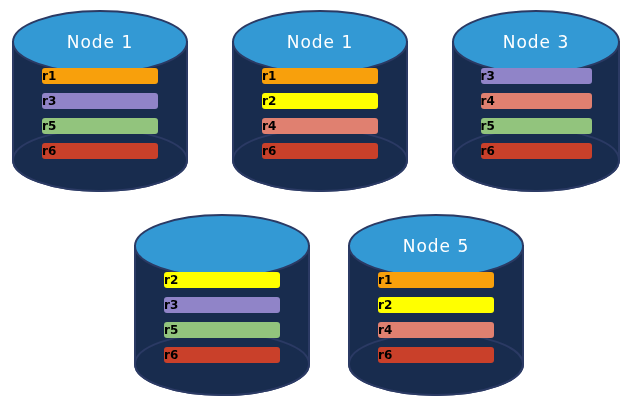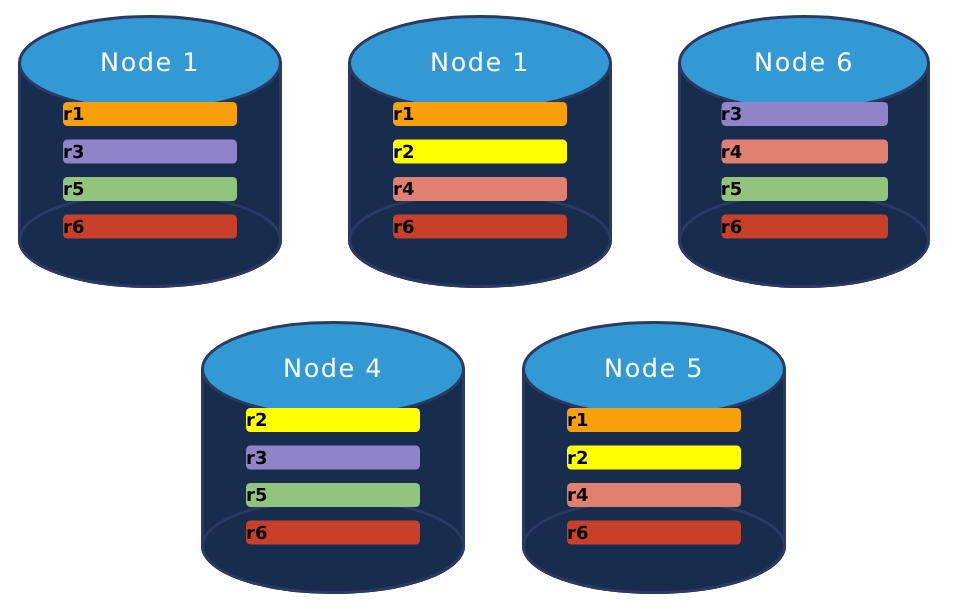--- a/index.html
+++ b/index.html
@@ -92,37 +92,36 @@
       </div>
     </div>
     <div class="node" style="left: 452px; top: 10px; width: 168px; height: 182px;">
       <div class="cyl">
         <svg viewBox="0 0 168 182" preserveAspectRatio="none" xmlns="http://www.w3.org/2000/svg">
           <path d="M1 32 L1 150 A 83 31 0 0 0 167 150 L167 32 Z" fill="#182C4E" stroke="#2B3A64" stroke-width="2"></path>
           <ellipse cx="84" cy="150" rx="83" ry="31" fill="#182C4E" stroke="#2B3A64" stroke-width="2"></ellipse>
           <ellipse cx="84" cy="32" rx="83" ry="31" fill="#3399D4" stroke="#2B3A64" stroke-width="2"></ellipse>
         </svg>
       </div>
-      <div class="node-label" style="top: 22px;">Node  6</div>
+      <div class="node-label" style="top: 22px;">Node  3</div>
       <div class="bars" style="top: 58px;">
         <div class="bar" style="background: rgb(144, 132, 200); width: 111px;">r3</div>
         <div class="bar" style="background: rgb(224, 128, 112); width: 111px;">r4</div>
         <div class="bar" style="background: rgb(146, 196, 125); width: 111px;">r5</div>
         <div class="bar" style="background: rgb(201, 64, 42); width: 111px;">r6</div>
       </div>
     </div>
     <div class="node" style="left: 134px; top: 214px; width: 176px; height: 182px;">
       <div class="cyl">
         <svg viewBox="0 0 176 182" preserveAspectRatio="none" xmlns="http://www.w3.org/2000/svg">
           <path d="M1 32 L1 150 A 87 31 0 0 0 175 150 L175 32 Z" fill="#182C4E" stroke="#2B3A64" stroke-width="2"></path>
           <ellipse cx="88" cy="150" rx="87" ry="31" fill="#182C4E" stroke="#2B3A64" stroke-width="2"></ellipse>
           <ellipse cx="88" cy="32" rx="87" ry="31" fill="#3399D4" stroke="#2B3A64" stroke-width="2"></ellipse>
         </svg>
       </div>
-      <div class="node-label" style="top: 22px;">Node  4</div>
       <div class="bars" style="top: 58px;">
         <div class="bar" style="background: rgb(255, 255, 0); width: 116px;">r2</div>
         <div class="bar" style="background: rgb(144, 132, 200); width: 116px;">r3</div>
         <div class="bar" style="background: rgb(146, 196, 125); width: 116px;">r5</div>
         <div class="bar" style="background: rgb(201, 64, 42); width: 116px;">r6</div>
       </div>
     </div>
     <div class="node" style="left: 348px; top: 214px; width: 176px; height: 182px;">
       <div class="cyl">
         <svg viewBox="0 0 176 182" preserveAspectRatio="none" xmlns="http://www.w3.org/2000/svg">

